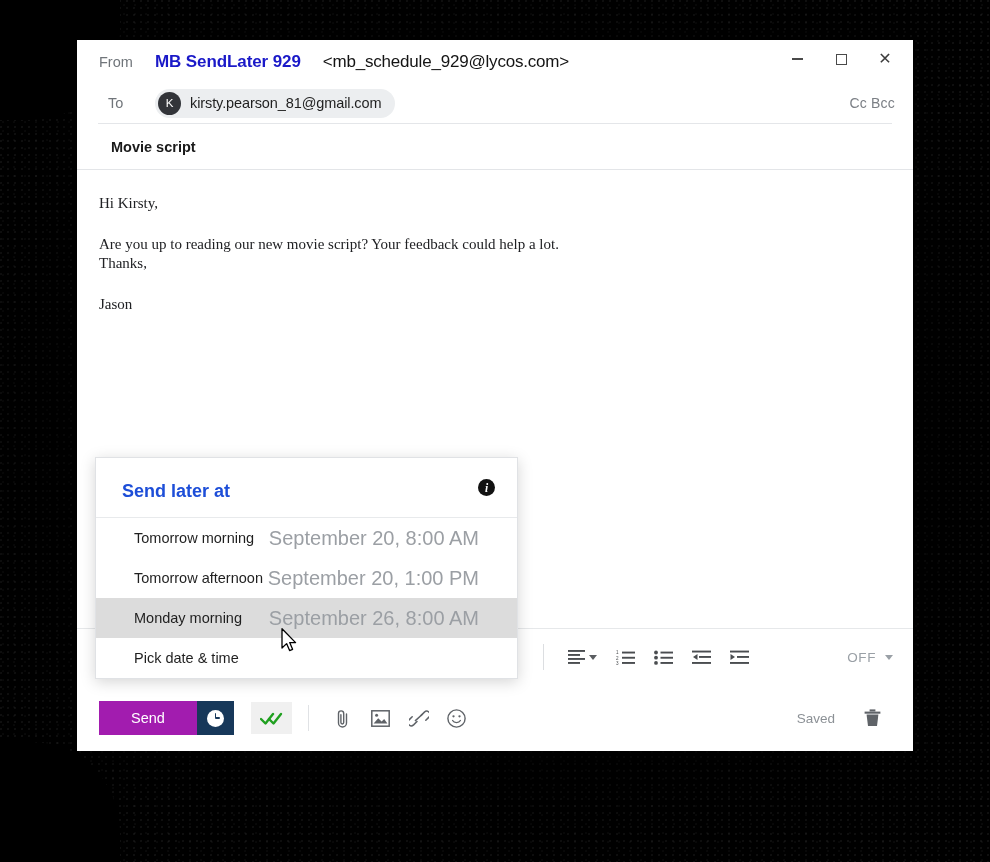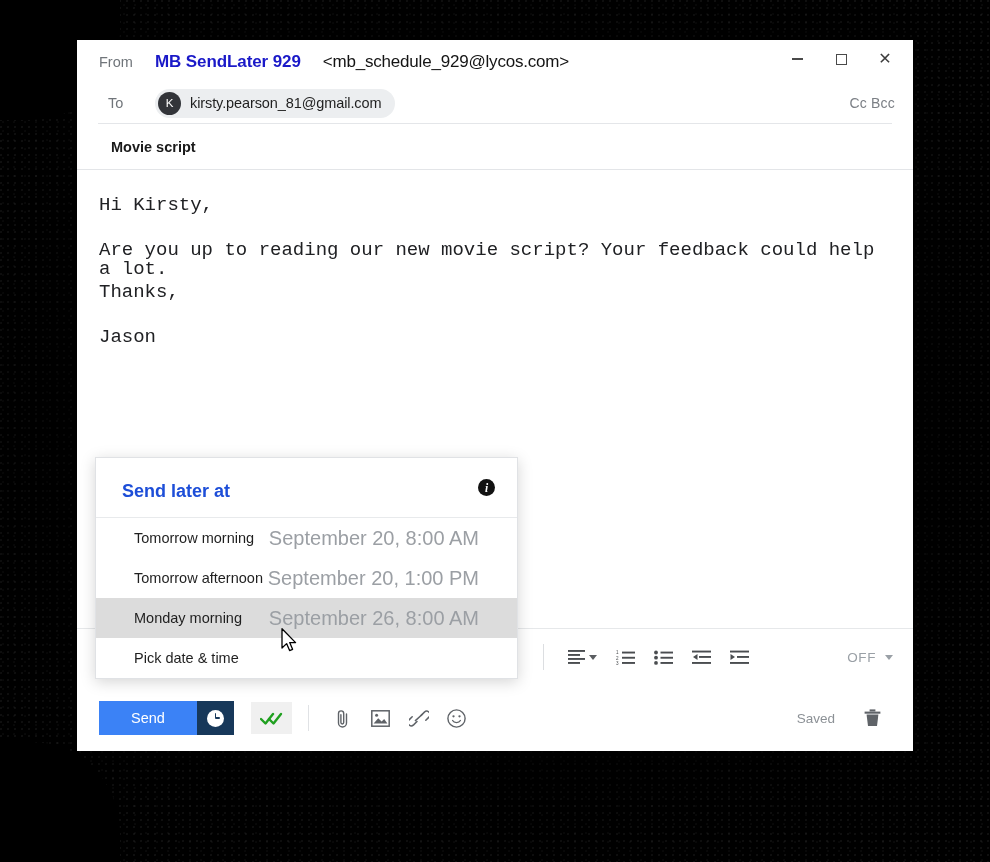--- a/index.html
+++ b/index.html
@@ -157,23 +157,23 @@
 
   .divider-top {
     height: 1px;
     background: #e4e6e9;
     margin: 0 21px;
   }
 
   
   #mail-body {
     padding: 26px 22px 0 22px;
-    font-size: 19px;
+    font-size: 15px;
     color: #202124;
-    font-family: Liberation Mono, monospace;
+    font-family: Liberation Serif, serif;
     line-height: 1.0;
   }
   #mail-body p { margin: 0 0 26px 0; }
   #mail-body p.tight { margin-bottom: 4px; }
   #mail-body p.l2 { margin-bottom: 26px; }
 
   
   #format-toolbar {
     position: absolute;
     left: 0;
@@ -225,21 +225,21 @@
     align-items: center;
     padding: 0 20px 0 22px;
     background: #fff;
   }
   #send-split {
     display: flex;
     height: 34px;
     margin-right: 17px;
   }
   #send-button {
-    background: #3b82f6;
+    background: #a21caf;
     color: #fff;
     font-size: 14.5px;
     padding: 0 26px;
     display: flex;
     align-items: center;
     justify-content: center;
     min-width: 98px;
   }
   #send-schedule-button {
     background: #17385a;

